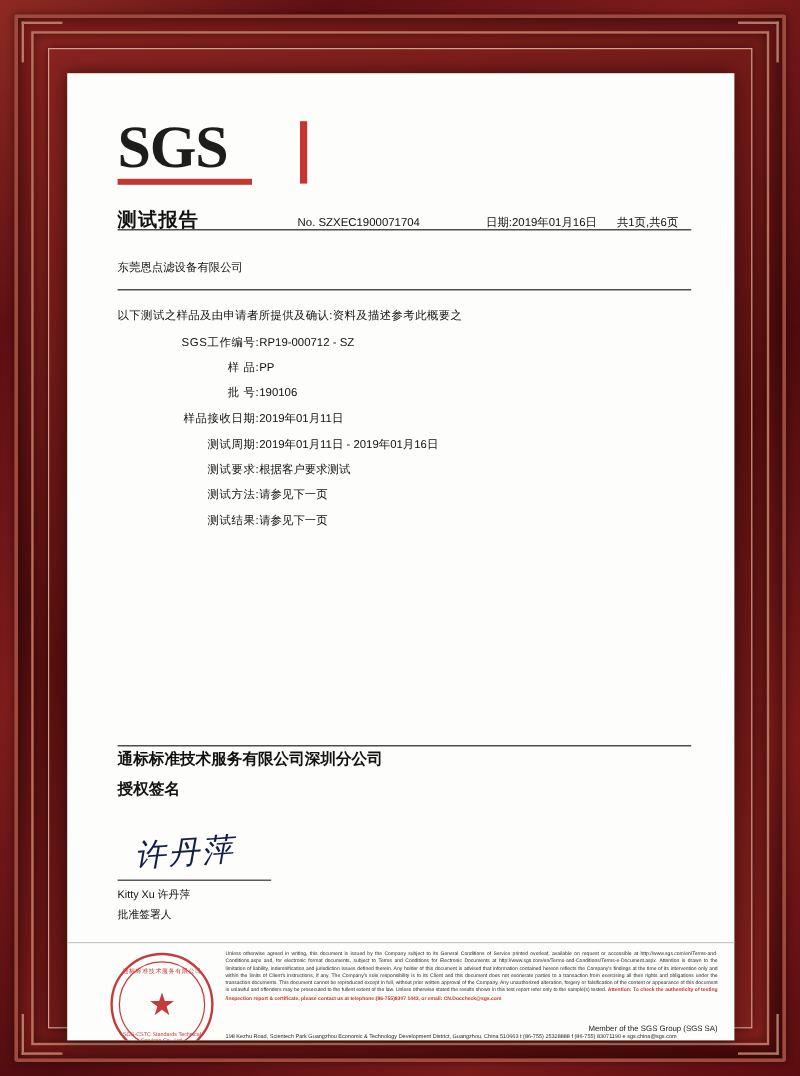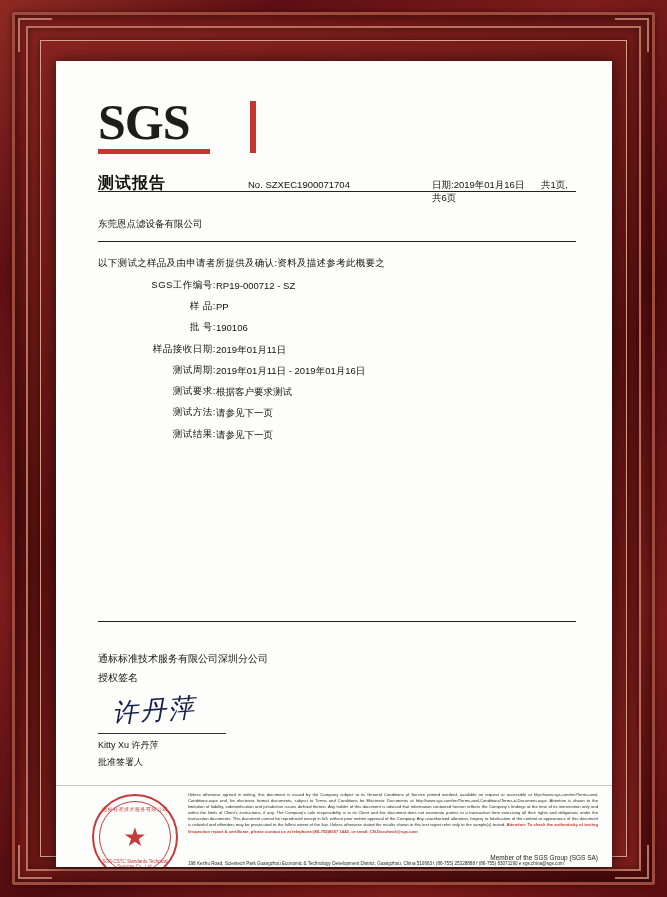--- a/index.html
+++ b/index.html
@@ -96,21 +96,21 @@
     font-size: 9.5px;
     color: #111;
   }
   .title-row .doc-title {
     font-size: 16px;
     font-weight: bold;
     color: #111;
     letter-spacing: 1px;
     width: 150px;
   }
-  .title-row .doc-no { width: 184px; }
+  .title-row .doc-no { width: 157px; }
   .title-row .doc-date { flex: 1; }
   .title-row .doc-date .pg { margin-left: 14px; }
 
   .rule {
     position: absolute;
     left: 42px; right: 36px;
     height: 1px;
     background: #222;
   }
   .rule.r1 { top: 130px; }
@@ -154,24 +154,25 @@
   .det-value {
     flex: 1;
     line-height: 1.55;
   }
   .det-row.concl { margin-top: 4px; }
   .det-row.concl .det-value { text-align: justify; line-height: 1.7; }
 
   
   .sig-company {
     position: absolute;
-    left: 42px; top: 588px;
-    font-size: 10px;
+    left: 42px; top: 560px;
+    font-size: 13px;
     line-height: 1.9;
     color: #111;
+    font-weight: bold;
   }
   .sig-script {
     position: absolute;
     left: 56px; top: 632px;
     font-family: "Liberation Serif", serif;
     font-size: 26px;
     font-style: italic;
     color: #15204a;
     letter-spacing: 2px;
     transform: rotate(-4deg);

